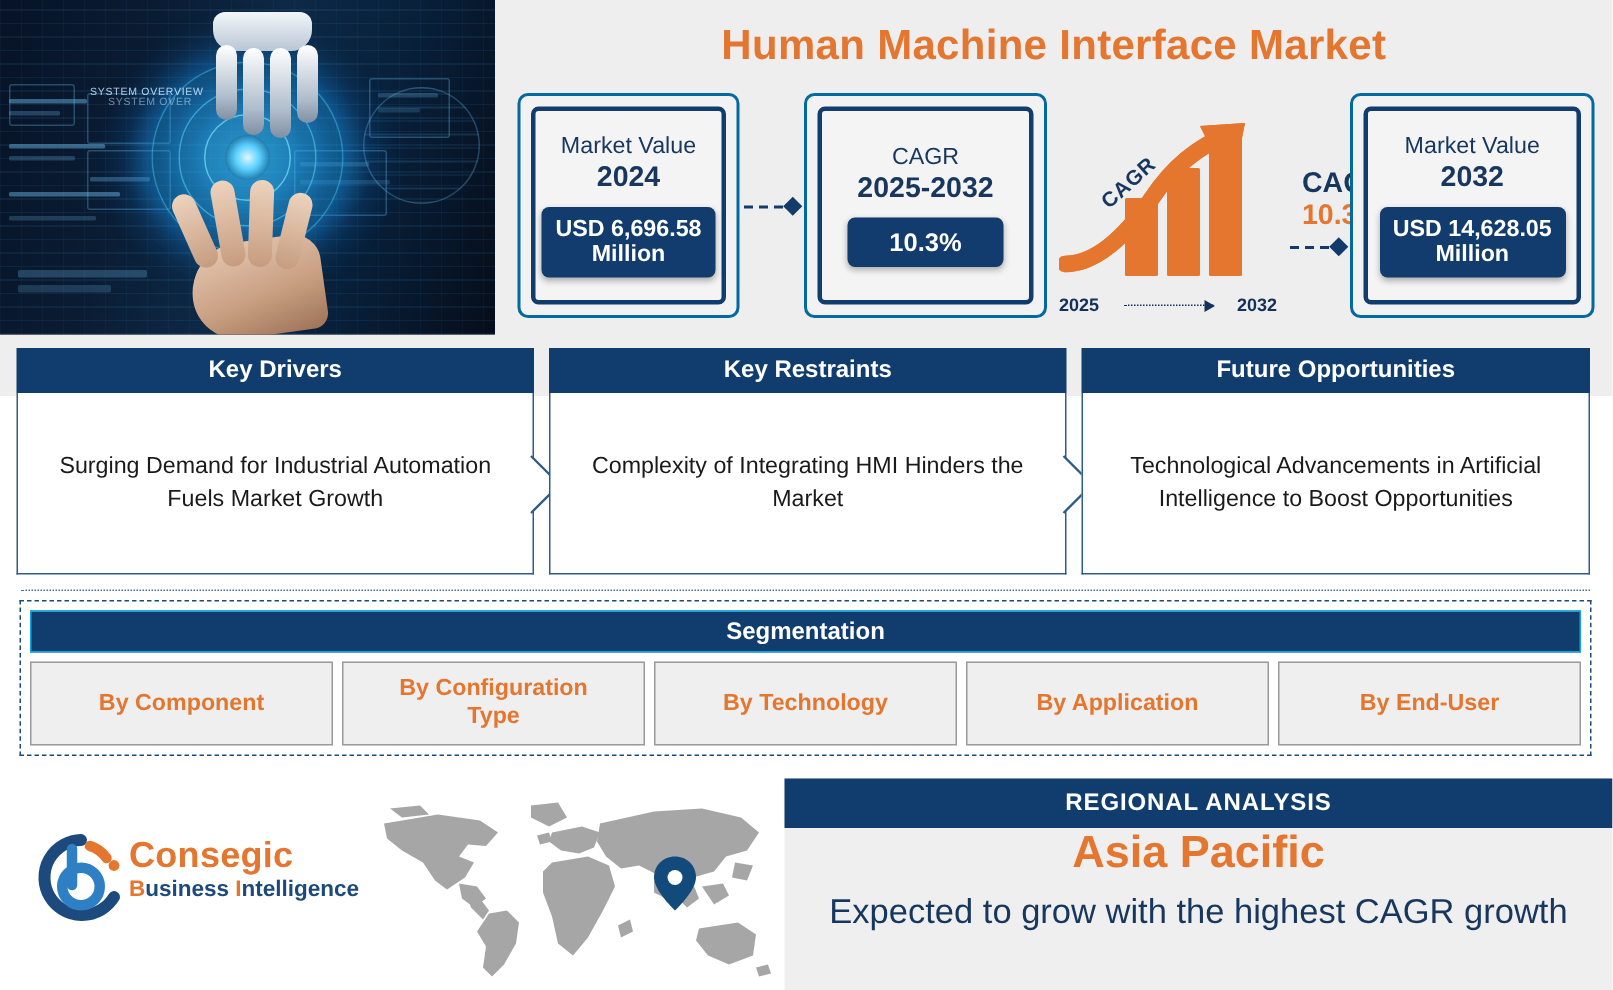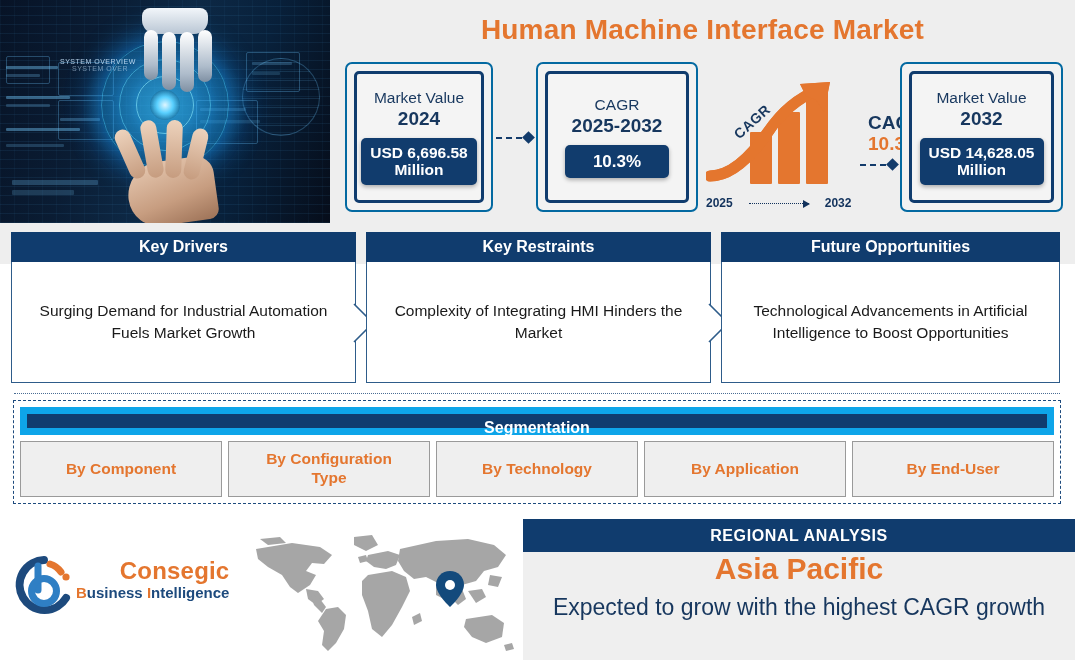--- a/index.html
+++ b/index.html
@@ -165,31 +165,31 @@
   }
 
   
   #segmentation {
     position: absolute; left: 13px; top: 400px; width: 1048px; height: 104px;
     border: 1.6px dashed #1d4a7d; background: #ffffff; padding: 6px;
   }
   #seg-head {
     height: 28px; line-height: 28px; background: #103c6e; color: #fff;
     font-weight: 700; font-size: 16px; text-align: center;
-    border: 7px solid #0ea5e9;
+    border: 1px solid #0ea5e9;
   }
   #seg-items { display: flex; gap: 6px; margin-top: 6px; height: 56px; }
   .seg-item {
     flex: 1; background: #efefef; border: 1px solid #9a9a9a;
     display: flex; align-items: center; justify-content: center; text-align: center;
     color: #e4762f; font-weight: 700; font-size: 15.5px; line-height: 1.2; padding: 0 20px;
   }
 
   
-  #logo { position: absolute; left: 14px; top: 548px; width: 228px; height: 76px; text-align: right; }
+  #logo { position: absolute; left: 24px; top: 548px; width: 228px; height: 76px; }
   #logo .logo-text { position: absolute; left: 62px; top: 10px; }
   #logo .lt1 { font-size: 24px; font-weight: 700; color: #e4762f; letter-spacing: .2px; line-height: 1.1; }
   #logo .lt2 { font-size: 15px; font-weight: 700; color: #1d4a7d; line-height: 1.2; }
   #logo .lt2 em { font-style: normal; color: #e4762f; }
 
   #world-map { position: absolute; left: 246px; top: 533px; width: 272px; height: 122px; }
 
   #regional {
     position: absolute; left: 523px; top: 519px; width: 552px; height: 141px;
     background: #efefef;

